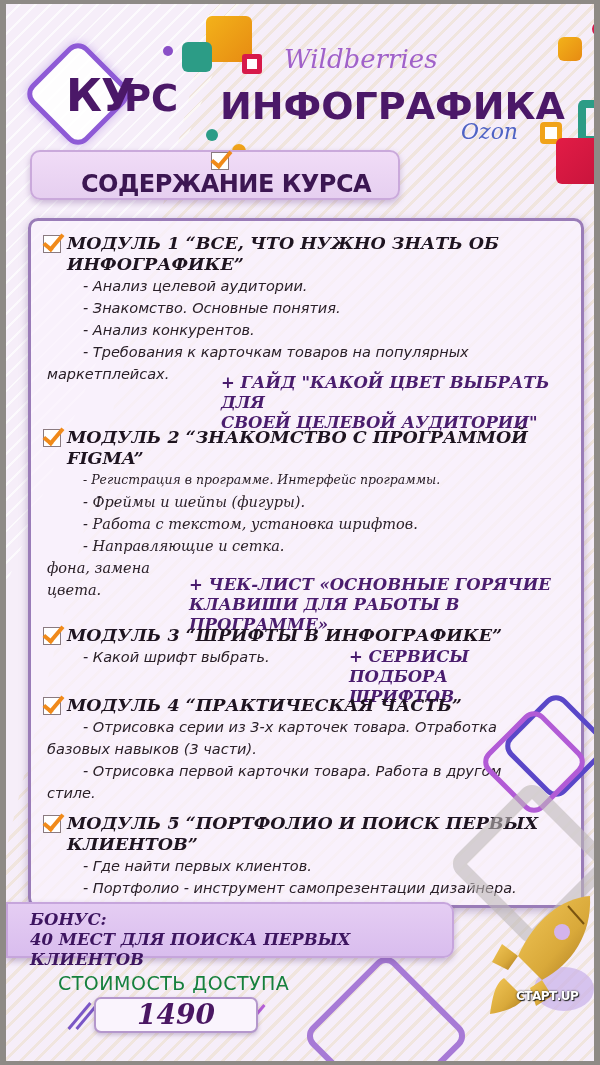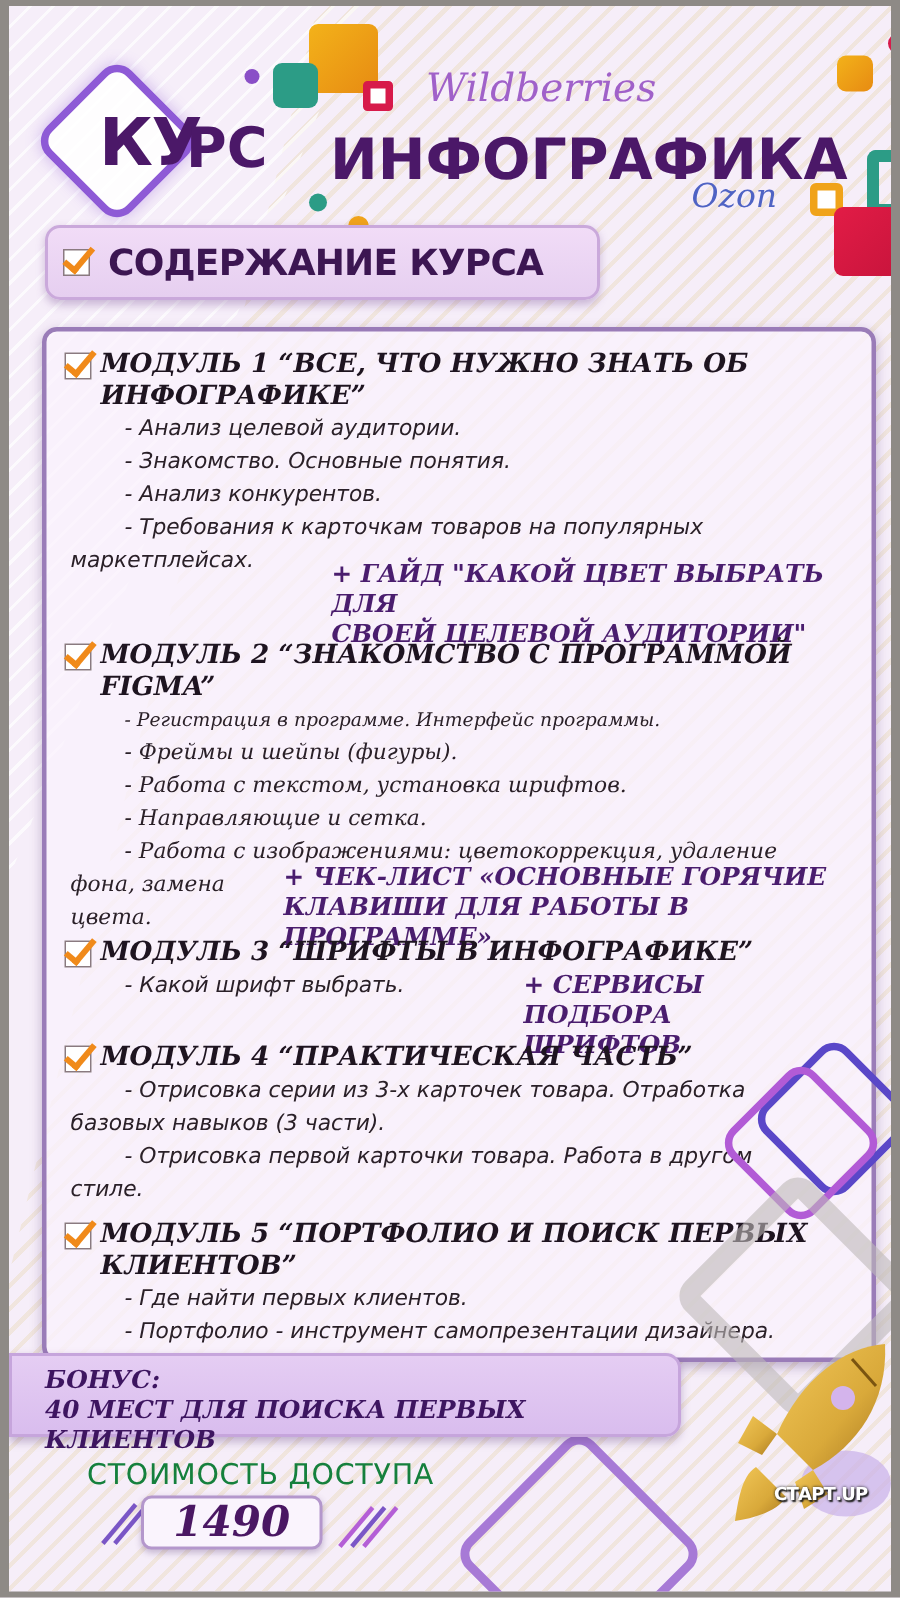--- a/index.html
+++ b/index.html
@@ -67,21 +67,21 @@
       font-size: 22px; color: #4f63c4;
     }
 
     
     .section-head {
       position: absolute; left: 24px; top: 146px; width: 370px; height: 50px;
       background: linear-gradient(180deg,#f1dcf7,#e6cff0);
       border: 2px solid #caa9db;
       border-radius: 10px;
       box-shadow: 0 3px 6px rgba(120,80,150,0.35);
-      display: flex; align-items: center; padding-left: 10px;
+      display: flex; align-items: center; padding-left: 10px; flex-direction: column;
     }
     .section-head .label {
       font-family: "DejaVu Sans", sans-serif; font-weight: bold;
       font-size: 24px; color: #3c1652; margin-left: 12px; letter-spacing: -0.5px;
     }
     .chk {
       position: relative; width: 18px; height: 18px;
       border: 1.5px solid #8a7a80; background: #fff;
       flex: 0 0 auto;
     }
@@ -133,21 +133,21 @@
       font-size: 16.5px; color: #3d1560; line-height: 20px;
     }
 
     
     .price-label {
       position: absolute; left: 52px; top: 968px;
       font-family: "DejaVu Sans", sans-serif;
       font-size: 19px; color: #15803d; letter-spacing: 0.5px;
     }
     .price-box {
-      position: absolute; left: 88px; top: 993px; width: 121px; height: 36px;
+      position: absolute; left: 88px; top: 993px; width: 164px; height: 36px;
       background: #faf4fd;
       border: 2px solid #b497cc;
       border-radius: 7px;
       box-shadow: 0 2px 4px rgba(90,60,120,0.3);
       text-align: center;
       font-family: "DejaVu Serif", serif; font-style: italic; font-weight: bold;
       font-size: 28px; color: #4a1763; line-height: 32px;
     }
     .slash { position: absolute; width: 3px; height: 34px; background: #7a56c6; transform: rotate(40deg); }
 
@@ -217,21 +217,20 @@
 
     <div class="module" style="top:206px;">
       <div class="mod-title">
         <span class="chk"></span>
         <span>МОДУЛЬ 2 “ЗНАКОМСТВО С ПРОГРАММОЙ FIGMA”</span>
       </div>
       <div class="item serif small">- Регистрация в программе. Интерфейс программы.</div>
       <div class="item serif">- Фреймы и шейпы (фигуры).</div>
       <div class="item serif">- Работа с текстом, установка шрифтов.</div>
       <div class="item serif">- Направляющие и сетка.</div>
-      <div class="item serif">- Работа с изображениями: цветокоррекция, удаление</div>
       <div class="item serif cont">фона, замена</div>
       <div class="item serif cont">цвета.</div>
       <div class="bonus-inline" style="left:146px;top:148px;">
         <span>+ ЧЕК-ЛИСТ «ОСНОВНЫЕ ГОРЯЧИЕ</span><br>
         <span>КЛАВИШИ ДЛЯ РАБОТЫ В ПРОГРАММЕ»</span>
       </div>
     </div>
 
     <div class="module" style="top:404px;">
       <div class="mod-title">

